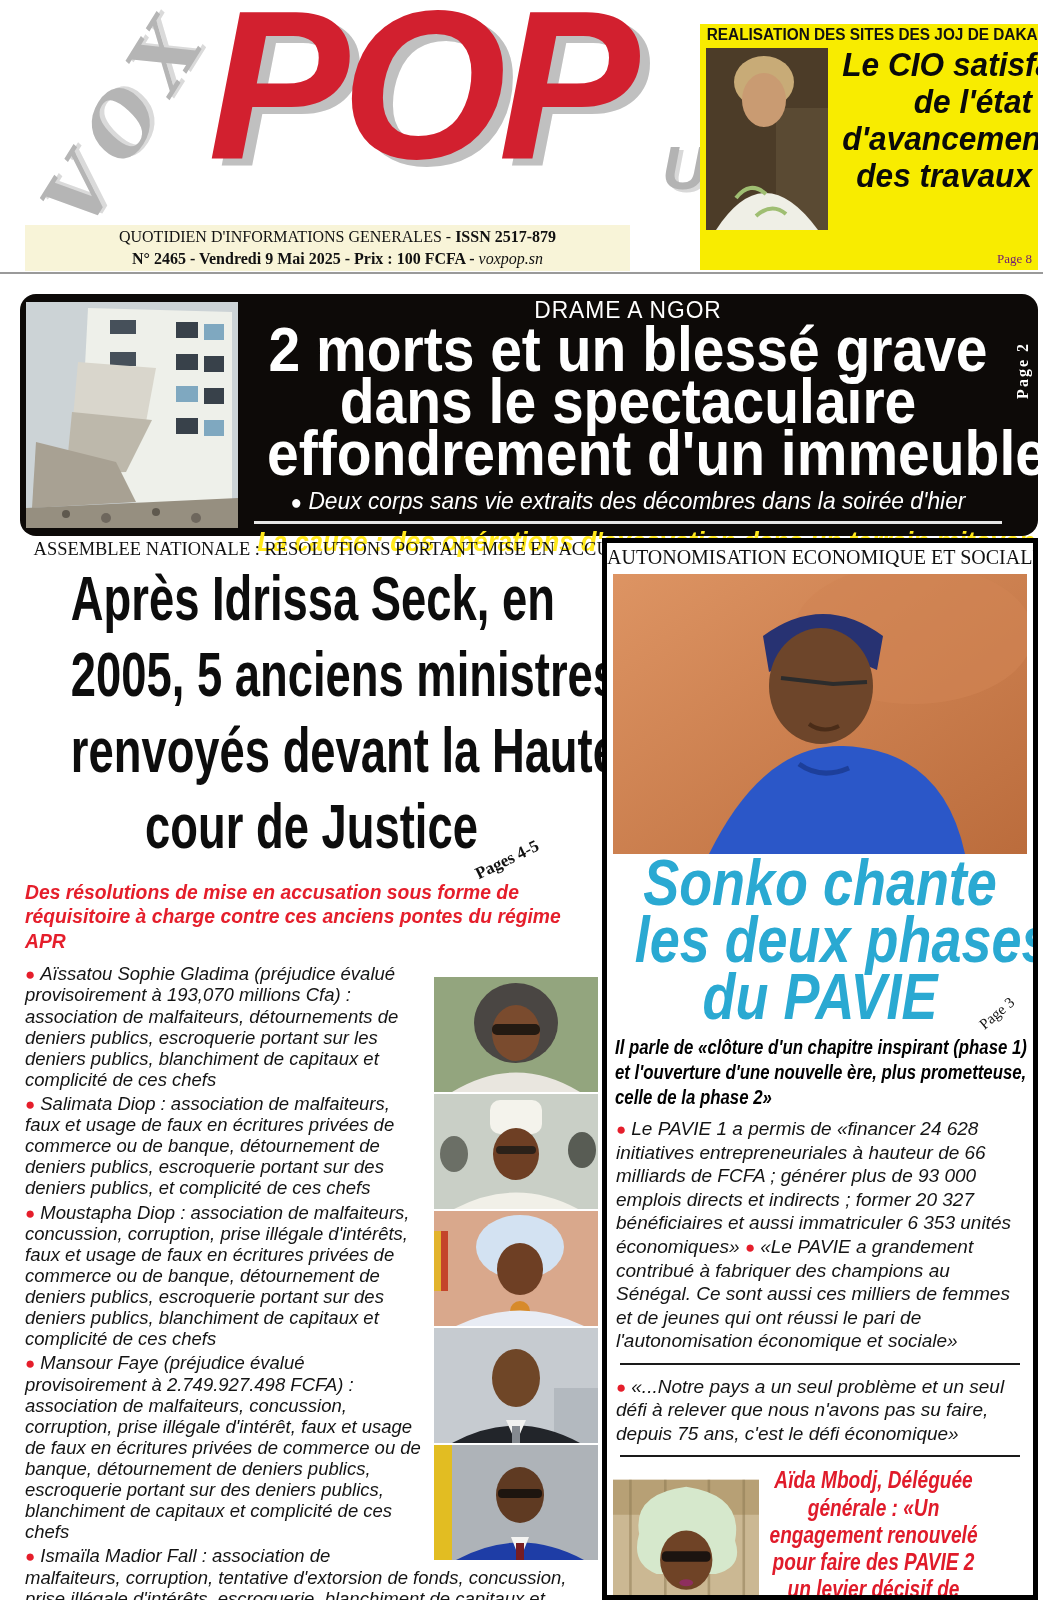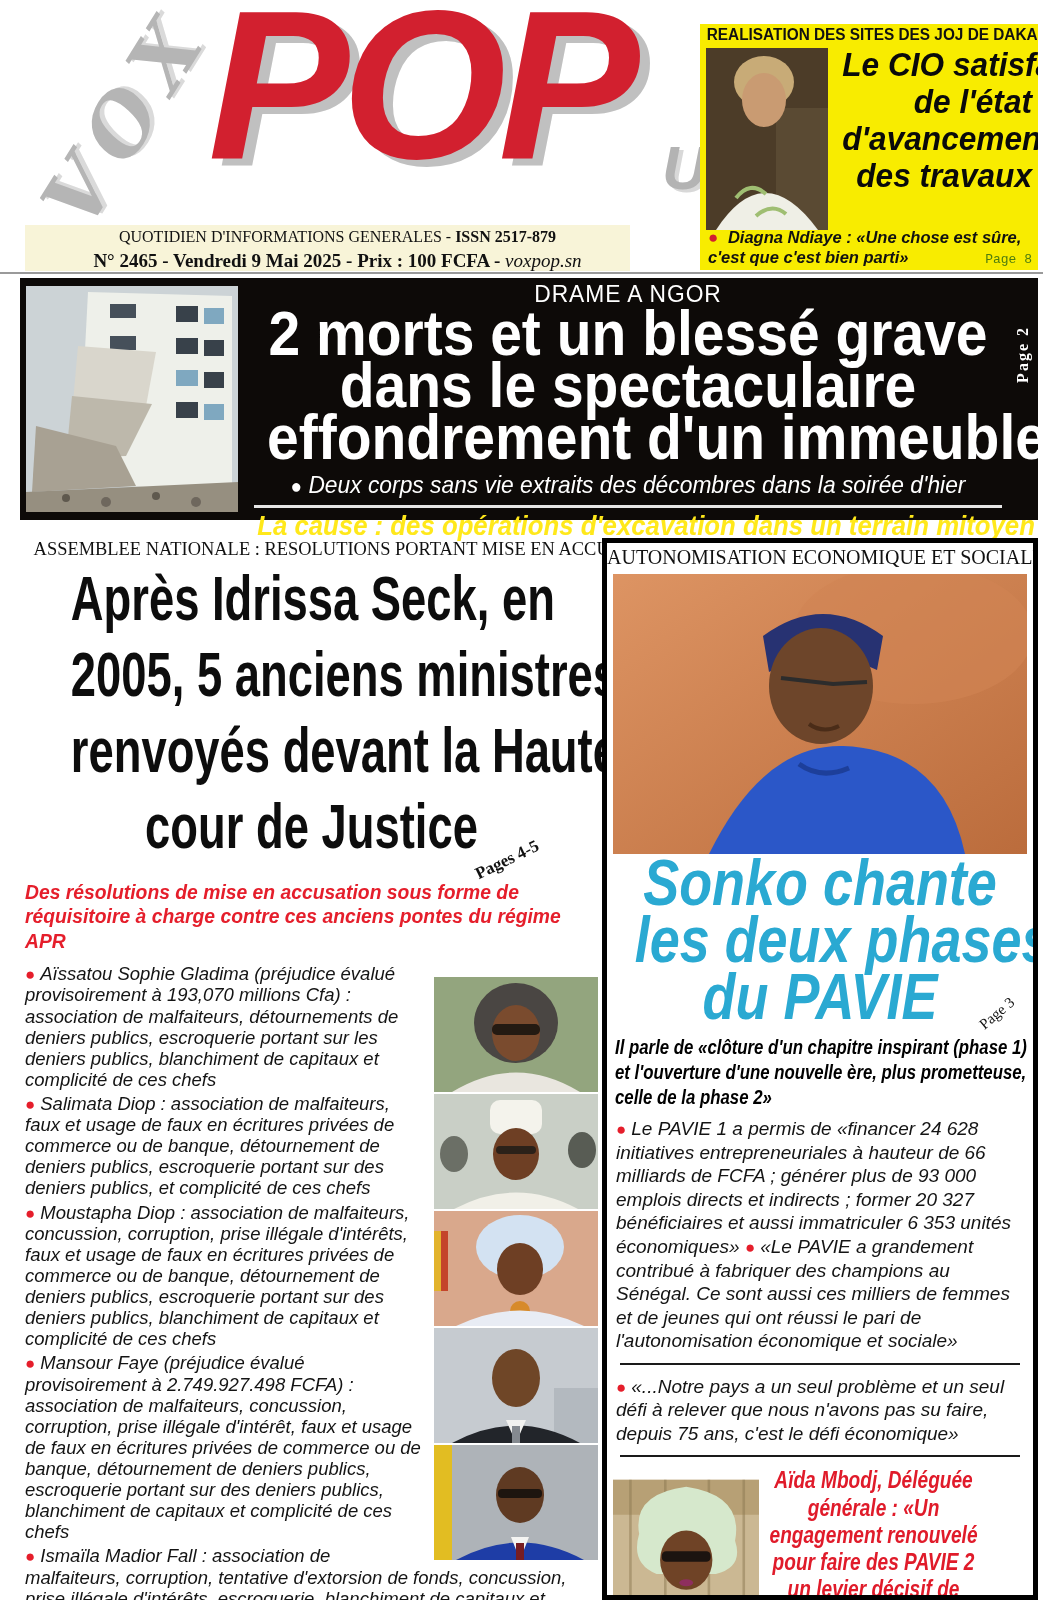--- a/index.html
+++ b/index.html
@@ -12,39 +12,39 @@
        font-size:80px;letter-spacing:16px;color:#b5b5b5;
        transform:rotate(-58deg);text-shadow:4px 3px 0 #dadada;}
   .pop{position:absolute;left:208px;top:-42px;font-size:212px;font-weight:bold;font-style:italic;
        color:#d2202f;letter-spacing:-8px;text-shadow:10px 7px 0 #c0c0c0;line-height:1.2;}
   .uli{position:absolute;left:662px;top:132px;font-size:62px;font-weight:bold;font-style:italic;
        color:#b3b3b3;letter-spacing:3px;text-shadow:4px 3px 0 #d8d8d8;}
   .cream{position:absolute;left:25px;top:225px;width:585px;height:46px;background:#f8f4d8;
          text-align:center;font-family:"Liberation Serif",serif;color:#111;padding-left:20px;}
   .cream .l1{font-size:16px;padding-top:3px;}
   .cream .issn{font-weight:bold;}
-  .cream .l2{font-size:19px;font-weight:bold;margin-top:4px;}
+  .cream .l2{font-size:16px;font-weight:bold;margin-top:4px;}
   .cream .site{font-style:italic;font-weight:normal;}
   .mast-rule{position:absolute;left:0;top:272px;width:1043px;height:2px;background:#9a9a9a;}
 
   
   .ciobox{position:absolute;left:700px;top:24px;width:338px;height:246px;background:#f8ec00;overflow:hidden;}
   .ciobox .kick{white-space:nowrap;text-align:center;font-size:16px;font-weight:bold;
                 transform:scaleX(.96);transform-origin:center;margin-top:2px;color:#111;}
   .cio-photo{position:absolute;left:6px;top:24px;}
   .cio-hl{position:absolute;left:128px;top:22px;width:204px;text-align:right;color:#0a0a0a;}
   .cio-hl div{font-size:34px;font-weight:bold;font-style:italic;line-height:37px;white-space:nowrap;
               transform:scaleX(.93);transform-origin:right;}
   .cio-quote{position:absolute;left:8px;top:204px;width:324px;font-size:16.5px;font-weight:bold;
              font-style:italic;line-height:1.2;color:#111;}
   .cio-quote .rb{color:#d2202f;font-style:normal;}
-  .cio-page{position:absolute;right:6px;bottom:3px;font-family:Liberation Mono, monospace;font-size:13px;color:#4d7c0f;}
-
-  
-  .banner{position:absolute;left:20px;top:278px;width:1018px;height:242px;background:#0d0a08;border-radius:0;}
+  .cio-page{position:absolute;right:6px;bottom:3px;font-family:Liberation Serif, serif;font-size:13px;color:#701a75;}
+
+  
+  .banner{position:absolute;left:20px;top:294px;width:1018px;height:242px;background:#0d0a08;border-radius:16px;}
   .building{position:absolute;left:6px;top:8px;}
   .bcontent{position:absolute;left:228px;top:0;width:760px;text-align:center;}
   .bkick{color:#fff;font-size:24px;letter-spacing:1px;margin-top:2px;transform:scaleX(.95);}
   .bh{font-size:60px;font-weight:bold;color:#fff;line-height:52px;white-space:nowrap;
       transform:scale(.95,1.06);transform-origin:center;}
   .bpage{position:absolute;right:6px;top:48px;color:#fff;font-family:"Liberation Serif",serif;
          font-weight:bold;font-size:16px;writing-mode:vertical-rl;transform:rotate(180deg);letter-spacing:2px;}
   .bbullet{color:#fff;font-style:italic;font-size:24px;margin-top:7px;white-space:nowrap;
            transform:scaleX(.95);transform-origin:center;}
   .bbullet .wb{font-style:normal;font-size:20px;}
@@ -110,21 +110,20 @@
       <ellipse cx="58" cy="52" rx="22" ry="27" fill="#c99b72"></ellipse>
       <path d="M10 182 Q58 108 112 182 Z" fill="#efefe6"></path>
       <path d="M30 150 q14 -18 30 -4 M50 168 q16 -14 30 -2" stroke="#9fbe72" stroke-width="4" fill="none"></path>
     </svg>
     <div class="cio-hl">
       <div>Le CIO satisfait</div>
       <div>de l'état</div>
       <div>d'avancement</div>
       <div>des travaux</div>
     </div>
-    <div class="cio-quote"><span class="rb">●</span> <span>Diagna Ndiaye : «Une chose est sûre, c'est que c'est bien parti»</span></div>
     <div class="cio-page">Page 8</div>
   </section>
 
   <section class="banner">
     <svg class="building" width="212" height="226" viewBox="0 0 212 226">
       <rect width="212" height="226" fill="#ccd3d6"></rect>
       <polygon points="62,6 206,10 206,205 52,198" fill="#eef0ea"></polygon>
       <rect x="150" y="20" width="22" height="16" fill="#38414a"></rect>
         <rect x="178" y="22" width="20" height="16" fill="#7fa8c0"></rect>
       <rect x="150" y="52" width="22" height="16" fill="#38414a"></rect>

